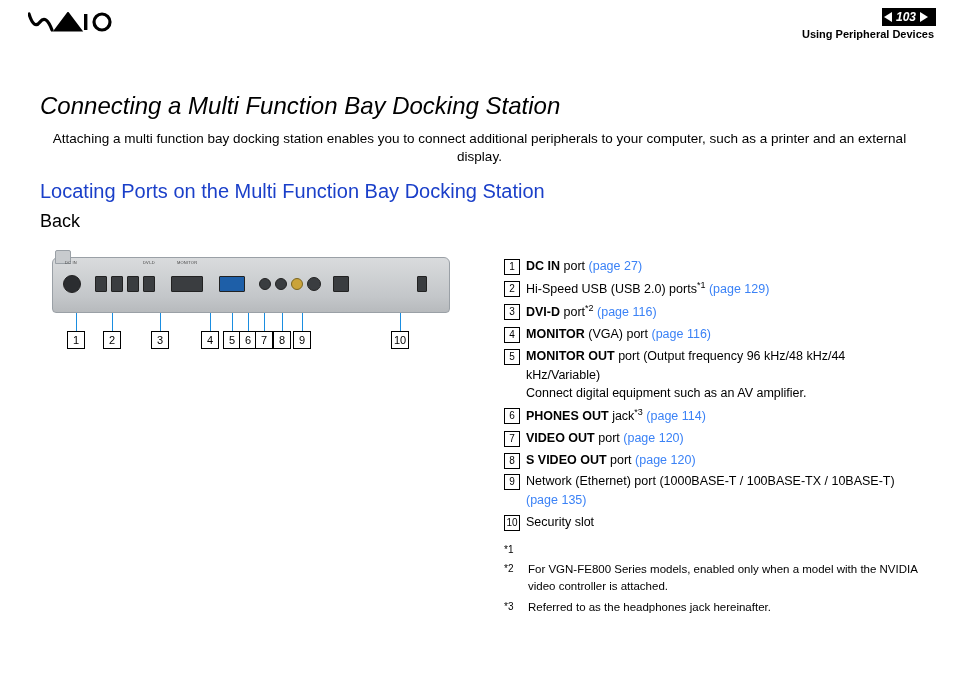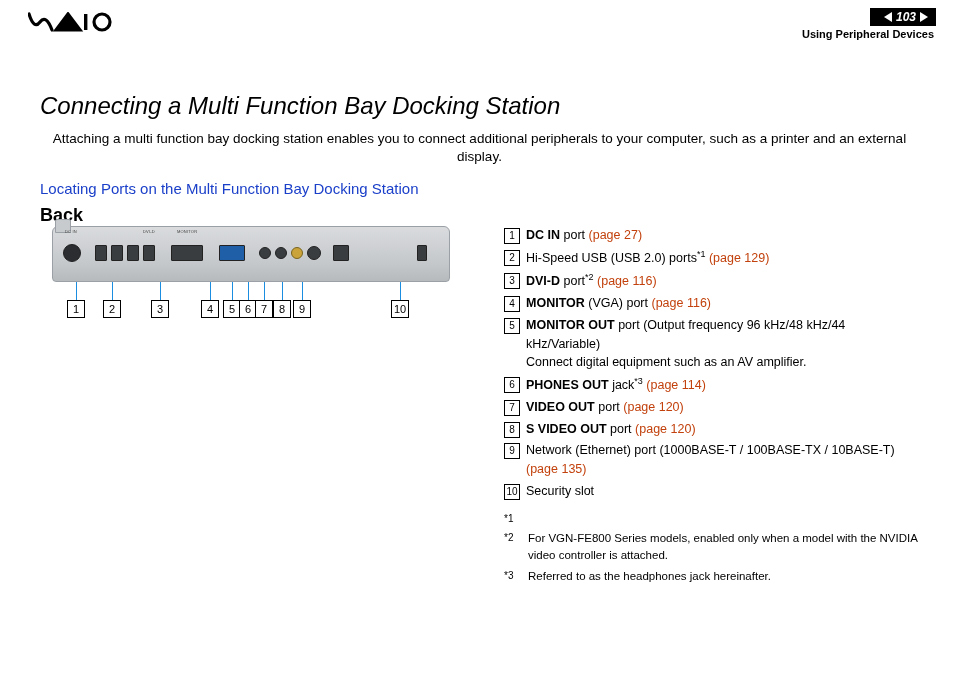--- a/index.html
+++ b/index.html
@@ -28,21 +28,21 @@
   }
   .corner-tab {
     position: absolute;
     right: 18px;
     top: 8px;
     background: #000;
     color: #fff;
     font-weight: bold;
     font-style: italic;
     font-size: 12px;
-    padding: 2px 8px 2px 14px;
+    padding: 2px 8px 2px 2px;
     display: flex;
     align-items: center;
     gap: 4px;
   }
   .arrow-left {
     width: 0; height: 0;
     border-top: 5px solid transparent;
     border-bottom: 5px solid transparent;
     border-right: 8px solid #fff;
     display: inline-block;
@@ -71,28 +71,28 @@
     font-style: italic;
   }
   .intro {
     font-size: 13.5px;
     line-height: 1.35;
     margin: 0 0 6px 0;
     text-align: center;
   }
   h2.section {
     color: #1a3fc9;
-    font-size: 15px;
+    font-size: 20px;
     font-weight: normal;
     margin: 14px 0 8px 0;
   }
   h3.sub {
     font-size: 18px;
-    font-weight: bold;
-    margin: 4px 0 0 0;
+    font-weight: normal;
+    margin: 4px 0 25px 0;
   }
   .columns {
     display: flex;
     gap: 24px;
     align-items: flex-start;
   }
   .diagram-col {
     width: 440px;
     flex-shrink: 0;
   }
@@ -113,21 +113,21 @@
     border: 1.2px solid #000;
     text-align: center;
     line-height: 14px;
     font-size: 10px;
     font-weight: 400;
     flex-shrink: 0;
     margin-top: 2px;
     font-family: Arial, sans-serif;
   }
   .legend-text { flex: 1; }
-  .link { color: #c2410c; }
+  .link { color: #3b82f6; }
   .sup { font-size: 9px; vertical-align: super; }
   .footnotes {
     margin-top: 10px;
     font-size: 11.5px;
   }
   .footnotes .legend-row { margin-bottom: 4px; gap:10px;}
   .fn-mark { font-size: 10px; flex-shrink:0; width:14px; }
   
   .diagram {
     position: relative;

